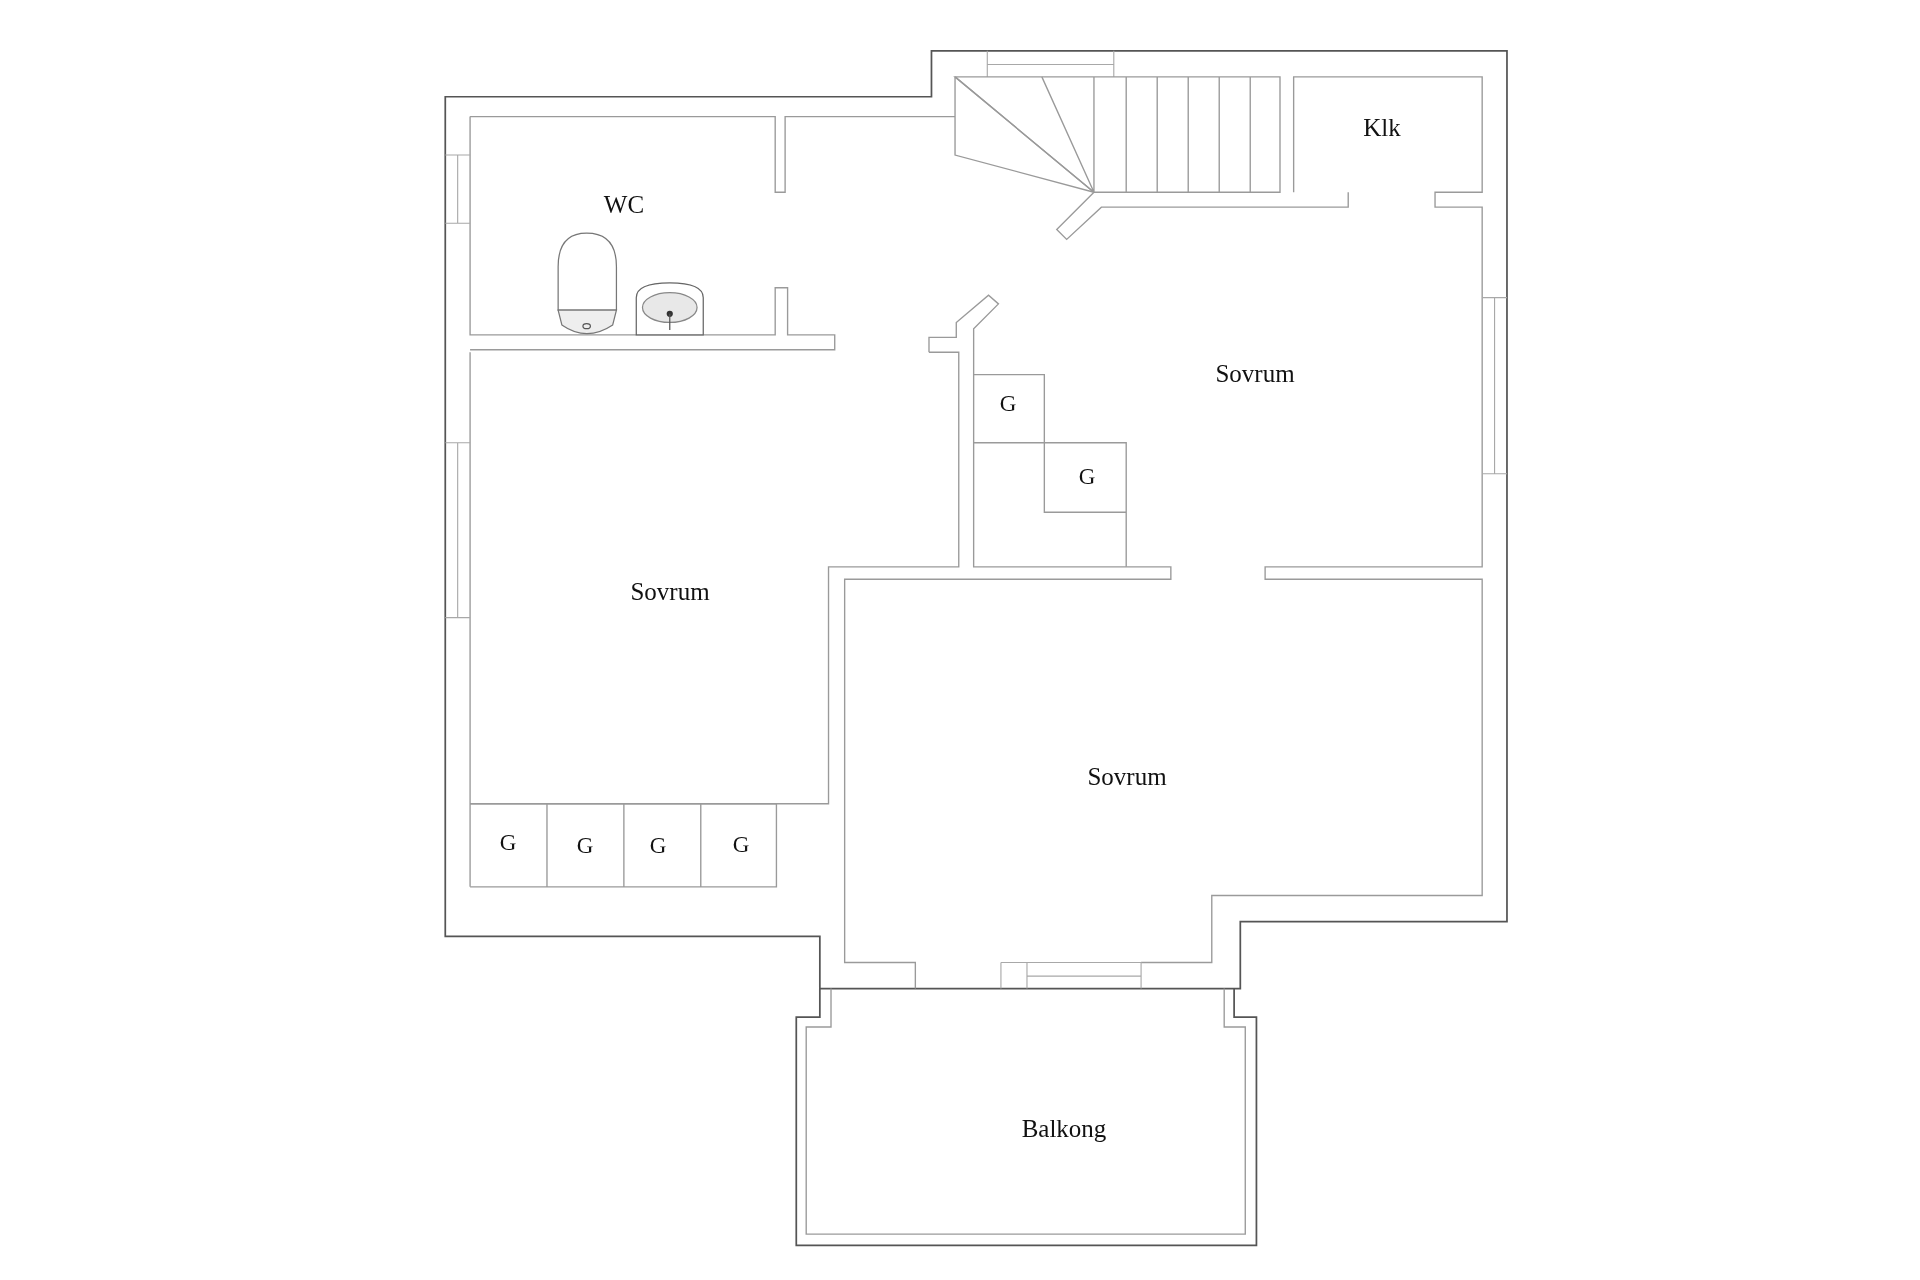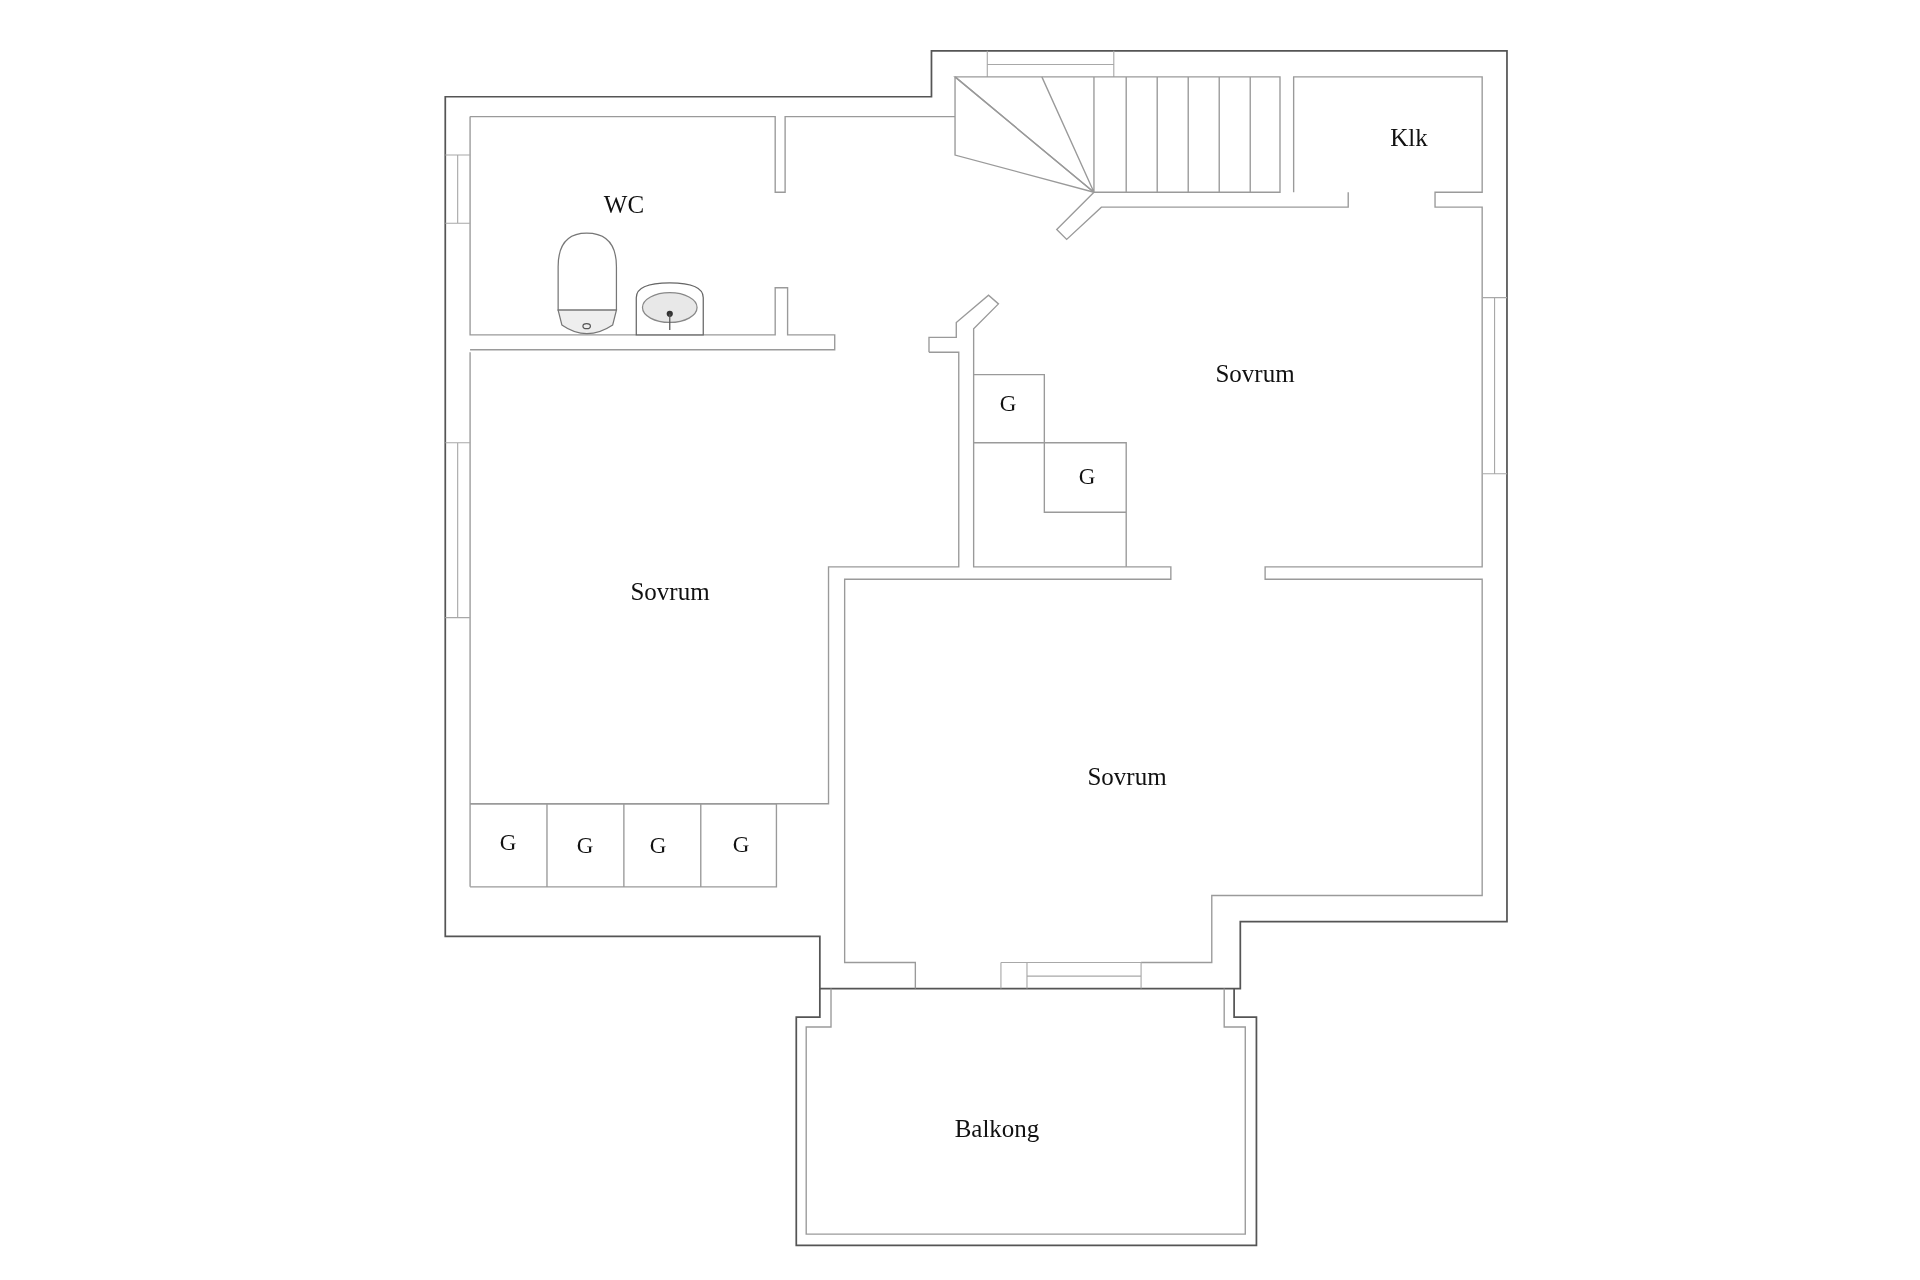--- a/index.html
+++ b/index.html
@@ -56,24 +56,24 @@
 
   <g>
     <path d="M513,270 L513,240 Q513,228 540,228 Q567,228 567,240 L567,270 Z" fill="#fff" stroke="#666" stroke-width="1"></path>
     <ellipse cx="540" cy="248" rx="22" ry="12" fill="#e8e8e8" stroke="#888" stroke-width="1"></ellipse>
     <circle cx="540" cy="253" r="2.5" fill="#333"></circle>
     <line x1="540" y1="253" x2="540" y2="266" stroke="#555"></line>
   </g>
 </svg>
 
 <div class="label" style="left:624px;top:205px;">WC</div>
-<div class="label" style="left:1382px;top:138px;margin-left:27px;">Klk</div>
+<div class="label" style="left:1382px;top:128px;">Klk</div>
 <div class="label" style="left:1255px;top:374px;">Sovrum</div>
 <div class="label" style="left:670px;top:592px;">Sovrum</div>
 <div class="label" style="left:1127px;top:777px;">Sovrum</div>
-<div class="label" style="left:997px;top:1129px;">Balkong</div>
+<div class="label" style="left:1064px;top:1129px;">Balkong</div>
 
 <div class="label g" style="left:1008px;top:404px;">G</div>
 <div class="label g" style="left:1087px;top:477px;">G</div>
 <div class="label g" style="left:508px;top:843px;">G</div>
 <div class="label g" style="left:585px;top:846px;">G</div>
 <div class="label g" style="left:658px;top:846px;">G</div>
 <div class="label g" style="left:741px;top:845px;">G</div>
 
 </body></html>

